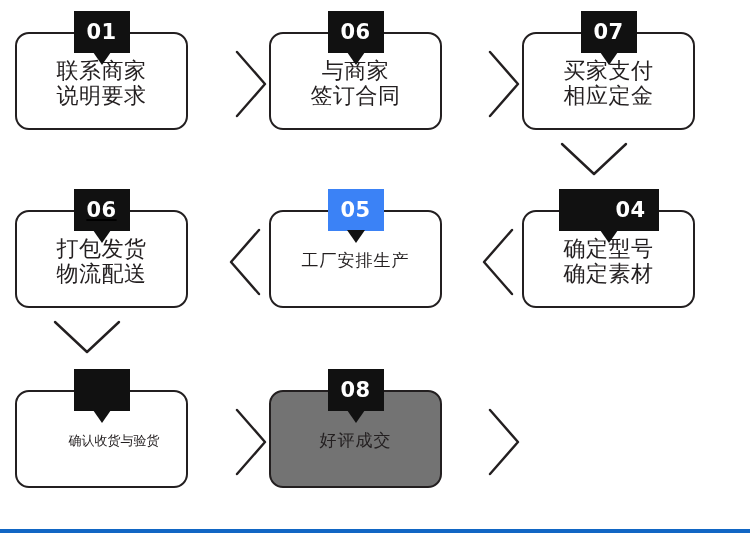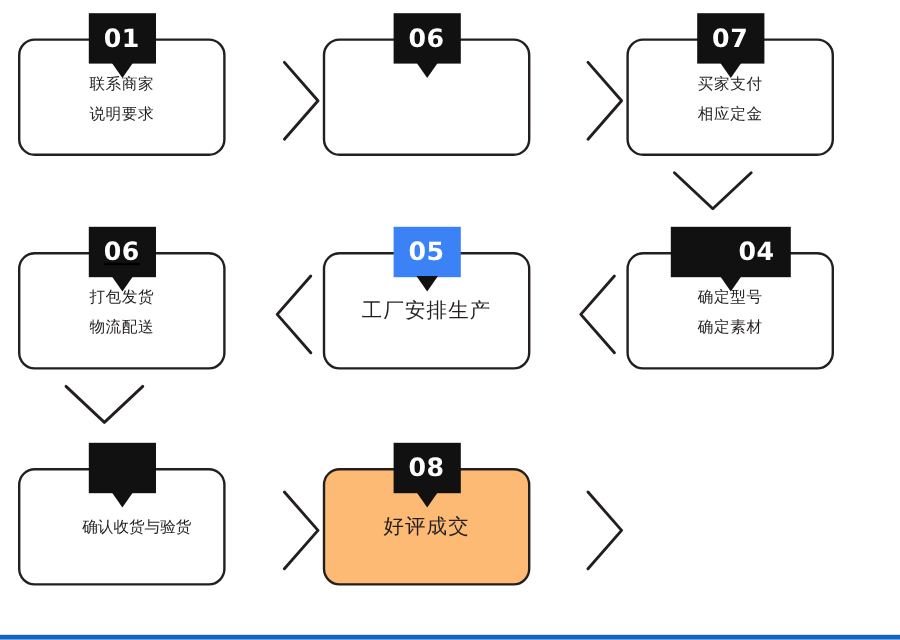--- a/index.html
+++ b/index.html
@@ -32,21 +32,21 @@
     background: #ffffff;
   }
 
   .step-label {
     position: absolute;
     left: 0;
     right: 0;
     top: 50%;
     transform: translateY(-46%);
     text-align: center;
-    font-size: 13px;
+    font-size: 22px;
     line-height: 25px;
     color: #231f20;
     letter-spacing: 0.5px;
     font-family: "DejaVu Sans", "Liberation Sans", sans-serif;
     white-space: pre-line;
     padding: 0 4px;
   }
   .step-label.one-line {
     font-size: 17px;
     letter-spacing: 1px;
@@ -122,20 +122,22 @@
   <div class="chev" style="left:233px; top:48px;">
     <svg width="40" height="72" viewBox="0 0 40 72">
       <polyline points="4,4 32,36 4,68" fill="none" stroke="#231f20" stroke-width="2.4" stroke-linecap="round" stroke-linejoin="round"></polyline>
     </svg>
   </div>
 
   <div class="step" style="left: 269px; top: 32px; border-color: rgb(35, 31, 32); background: rgb(255, 255, 255);">
     <div class="badge" style="background: rgb(17, 17, 17);">
       <span class="badge-num" style="color: rgb(255, 255, 255);">06</span>
     </div>
+    <div class="step-label">与商家
+签订合同</div>
   </div>
 
   <div class="chev" style="left:486px; top:48px;">
     <svg width="40" height="72" viewBox="0 0 40 72">
       <polyline points="4,4 32,36 4,68" fill="none" stroke="#231f20" stroke-width="2.4" stroke-linecap="round" stroke-linejoin="round"></polyline>
     </svg>
   </div>
 
   <div class="step" style="left: 522px; top: 32px; border-color: rgb(35, 31, 32); background: rgb(255, 255, 255);">
     <div class="badge" style="background: rgb(17, 17, 17);">
@@ -198,21 +200,21 @@
     </div>
     <div class="step-label tight">确认收货与验货</div>
   </div>
 
   <div class="chev" style="left:233px; top:406px;">
     <svg width="40" height="72" viewBox="0 0 40 72">
       <polyline points="4,4 32,36 4,68" fill="none" stroke="#231f20" stroke-width="2.4" stroke-linecap="round" stroke-linejoin="round"></polyline>
     </svg>
   </div>
 
-  <div class="step" style="left: 269px; top: 390px; border-color: rgb(35, 31, 32); background: #fdba74; padding-left: 16px;">
+  <div class="step" style="left: 269px; top: 390px; border-color: rgb(35, 31, 32); background: #737373; padding-left: 16px;">
     <div class="badge" style="background: rgb(17, 17, 17);">
       <span class="badge-num" style="color: rgb(255, 255, 255);">08</span>
     </div>
     <div class="step-label one-line">好评成交</div>
   </div>
 
   <div class="chev" style="left:486px; top:406px;">
     <svg width="40" height="72" viewBox="0 0 40 72">
       <polyline points="4,4 32,36 4,68" fill="none" stroke="#231f20" stroke-width="2.4" stroke-linecap="round" stroke-linejoin="round"></polyline>
     </svg>

